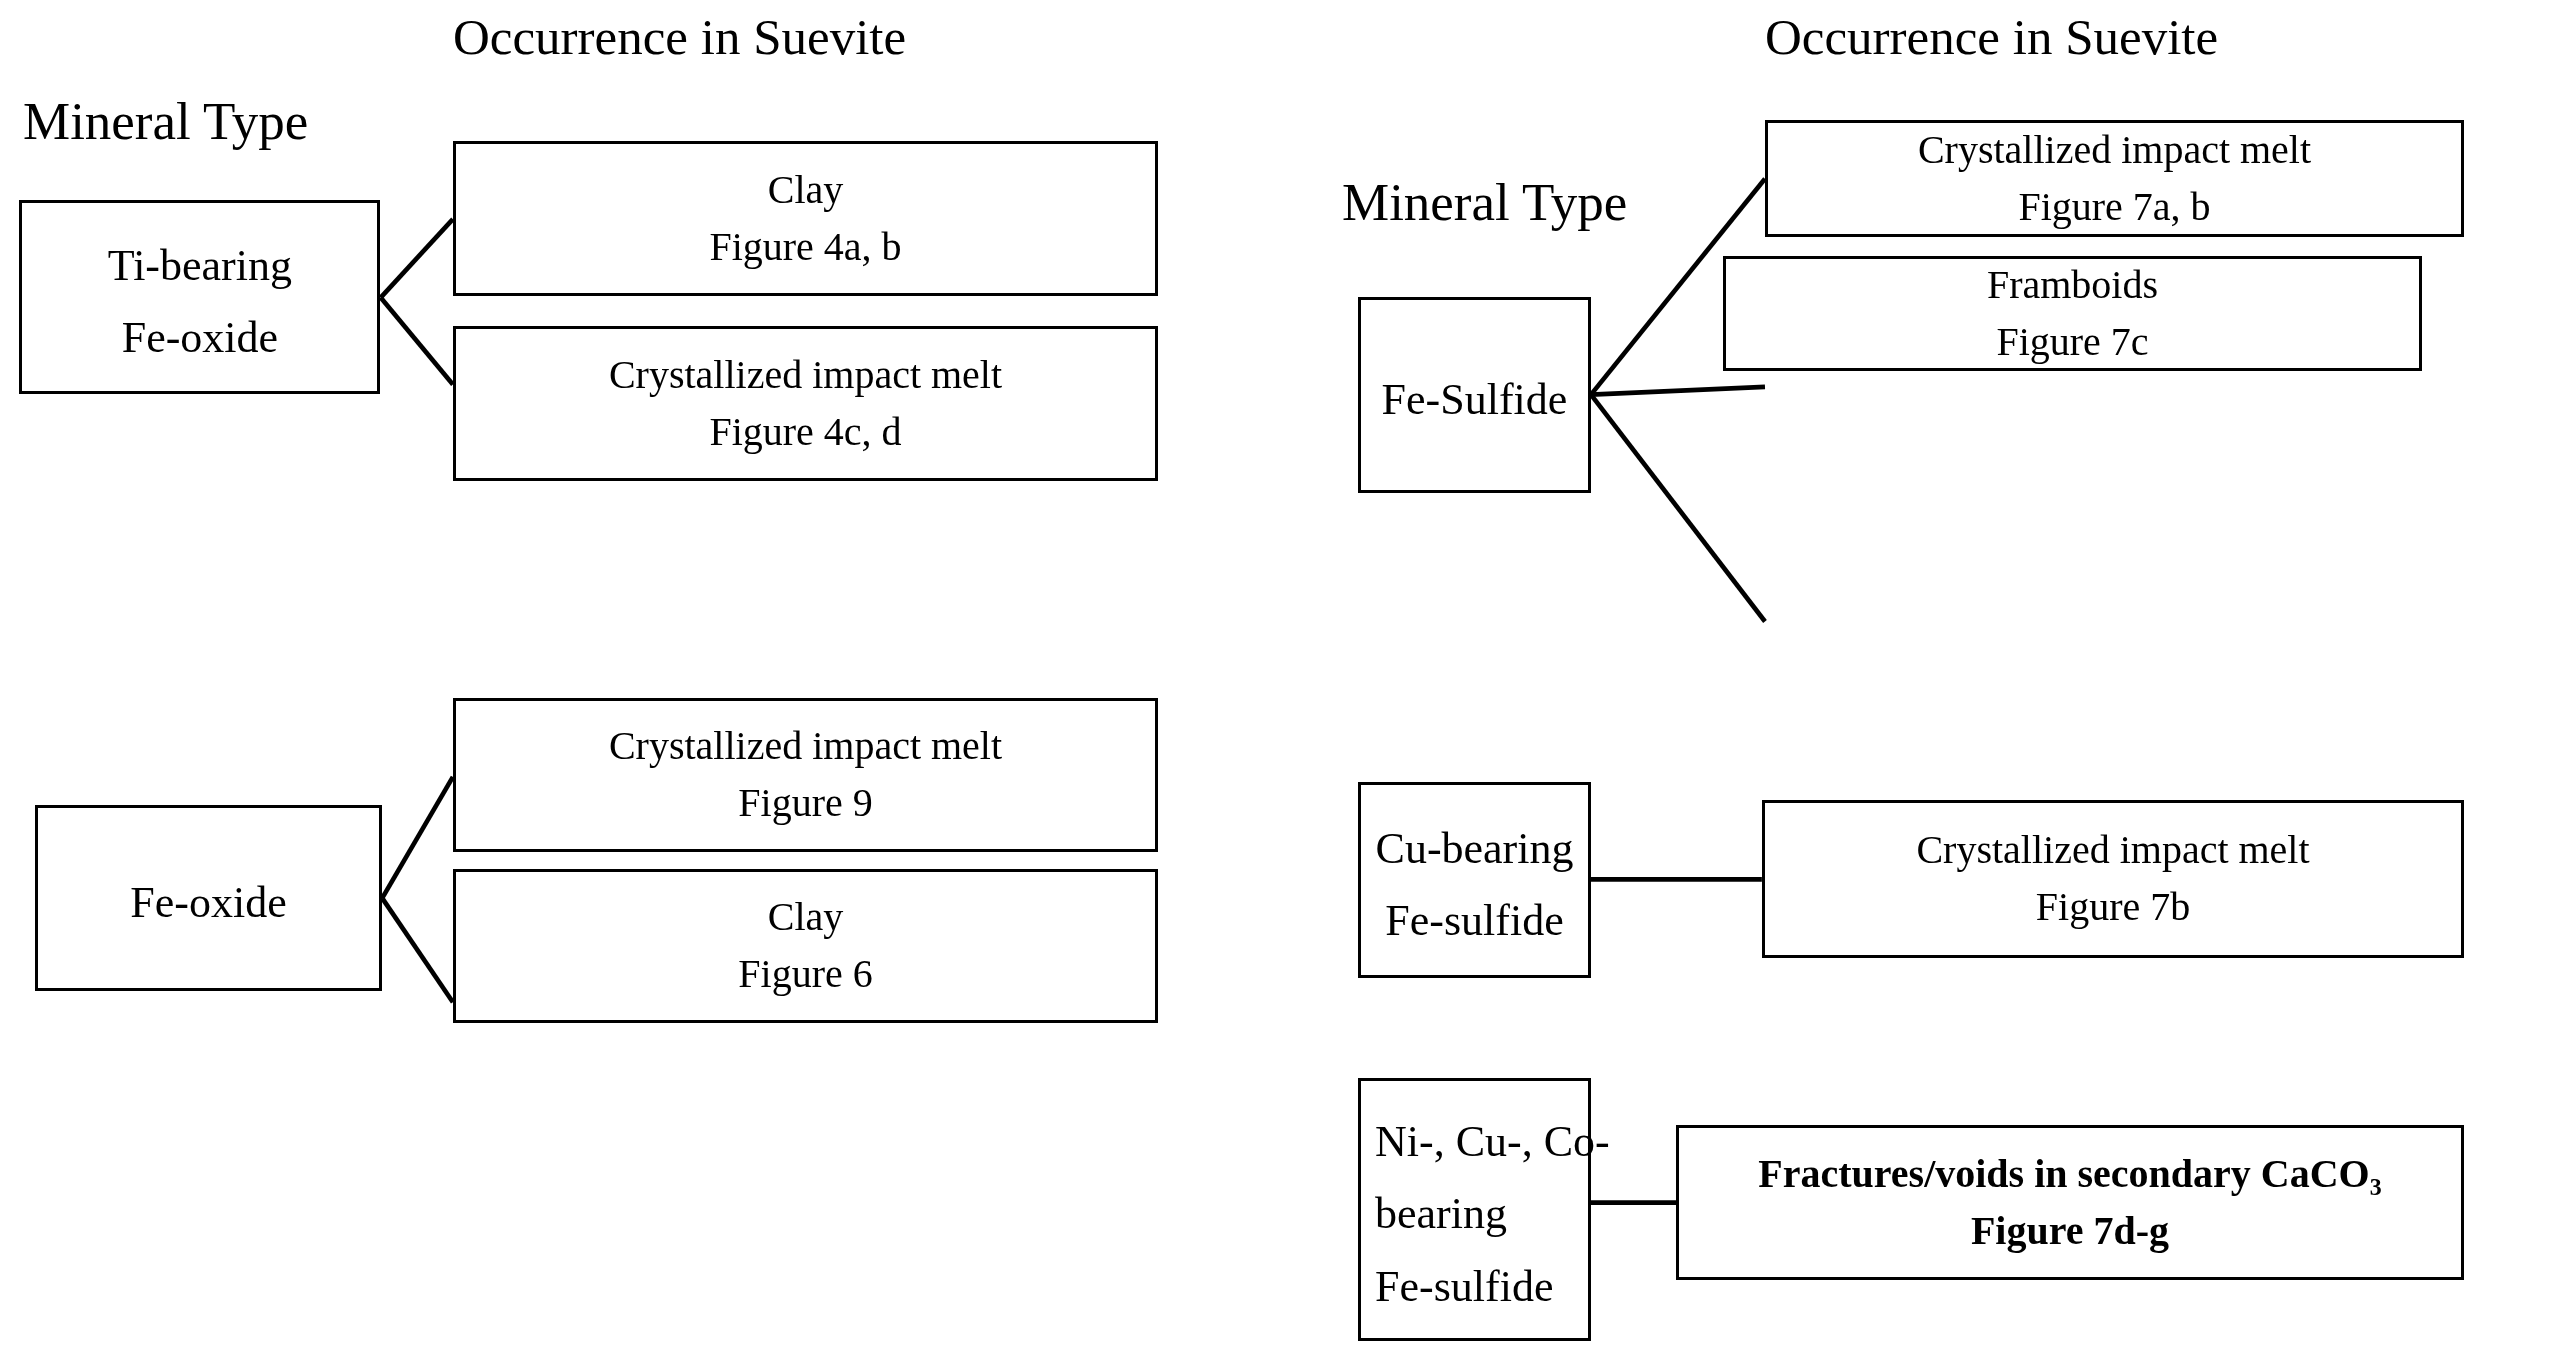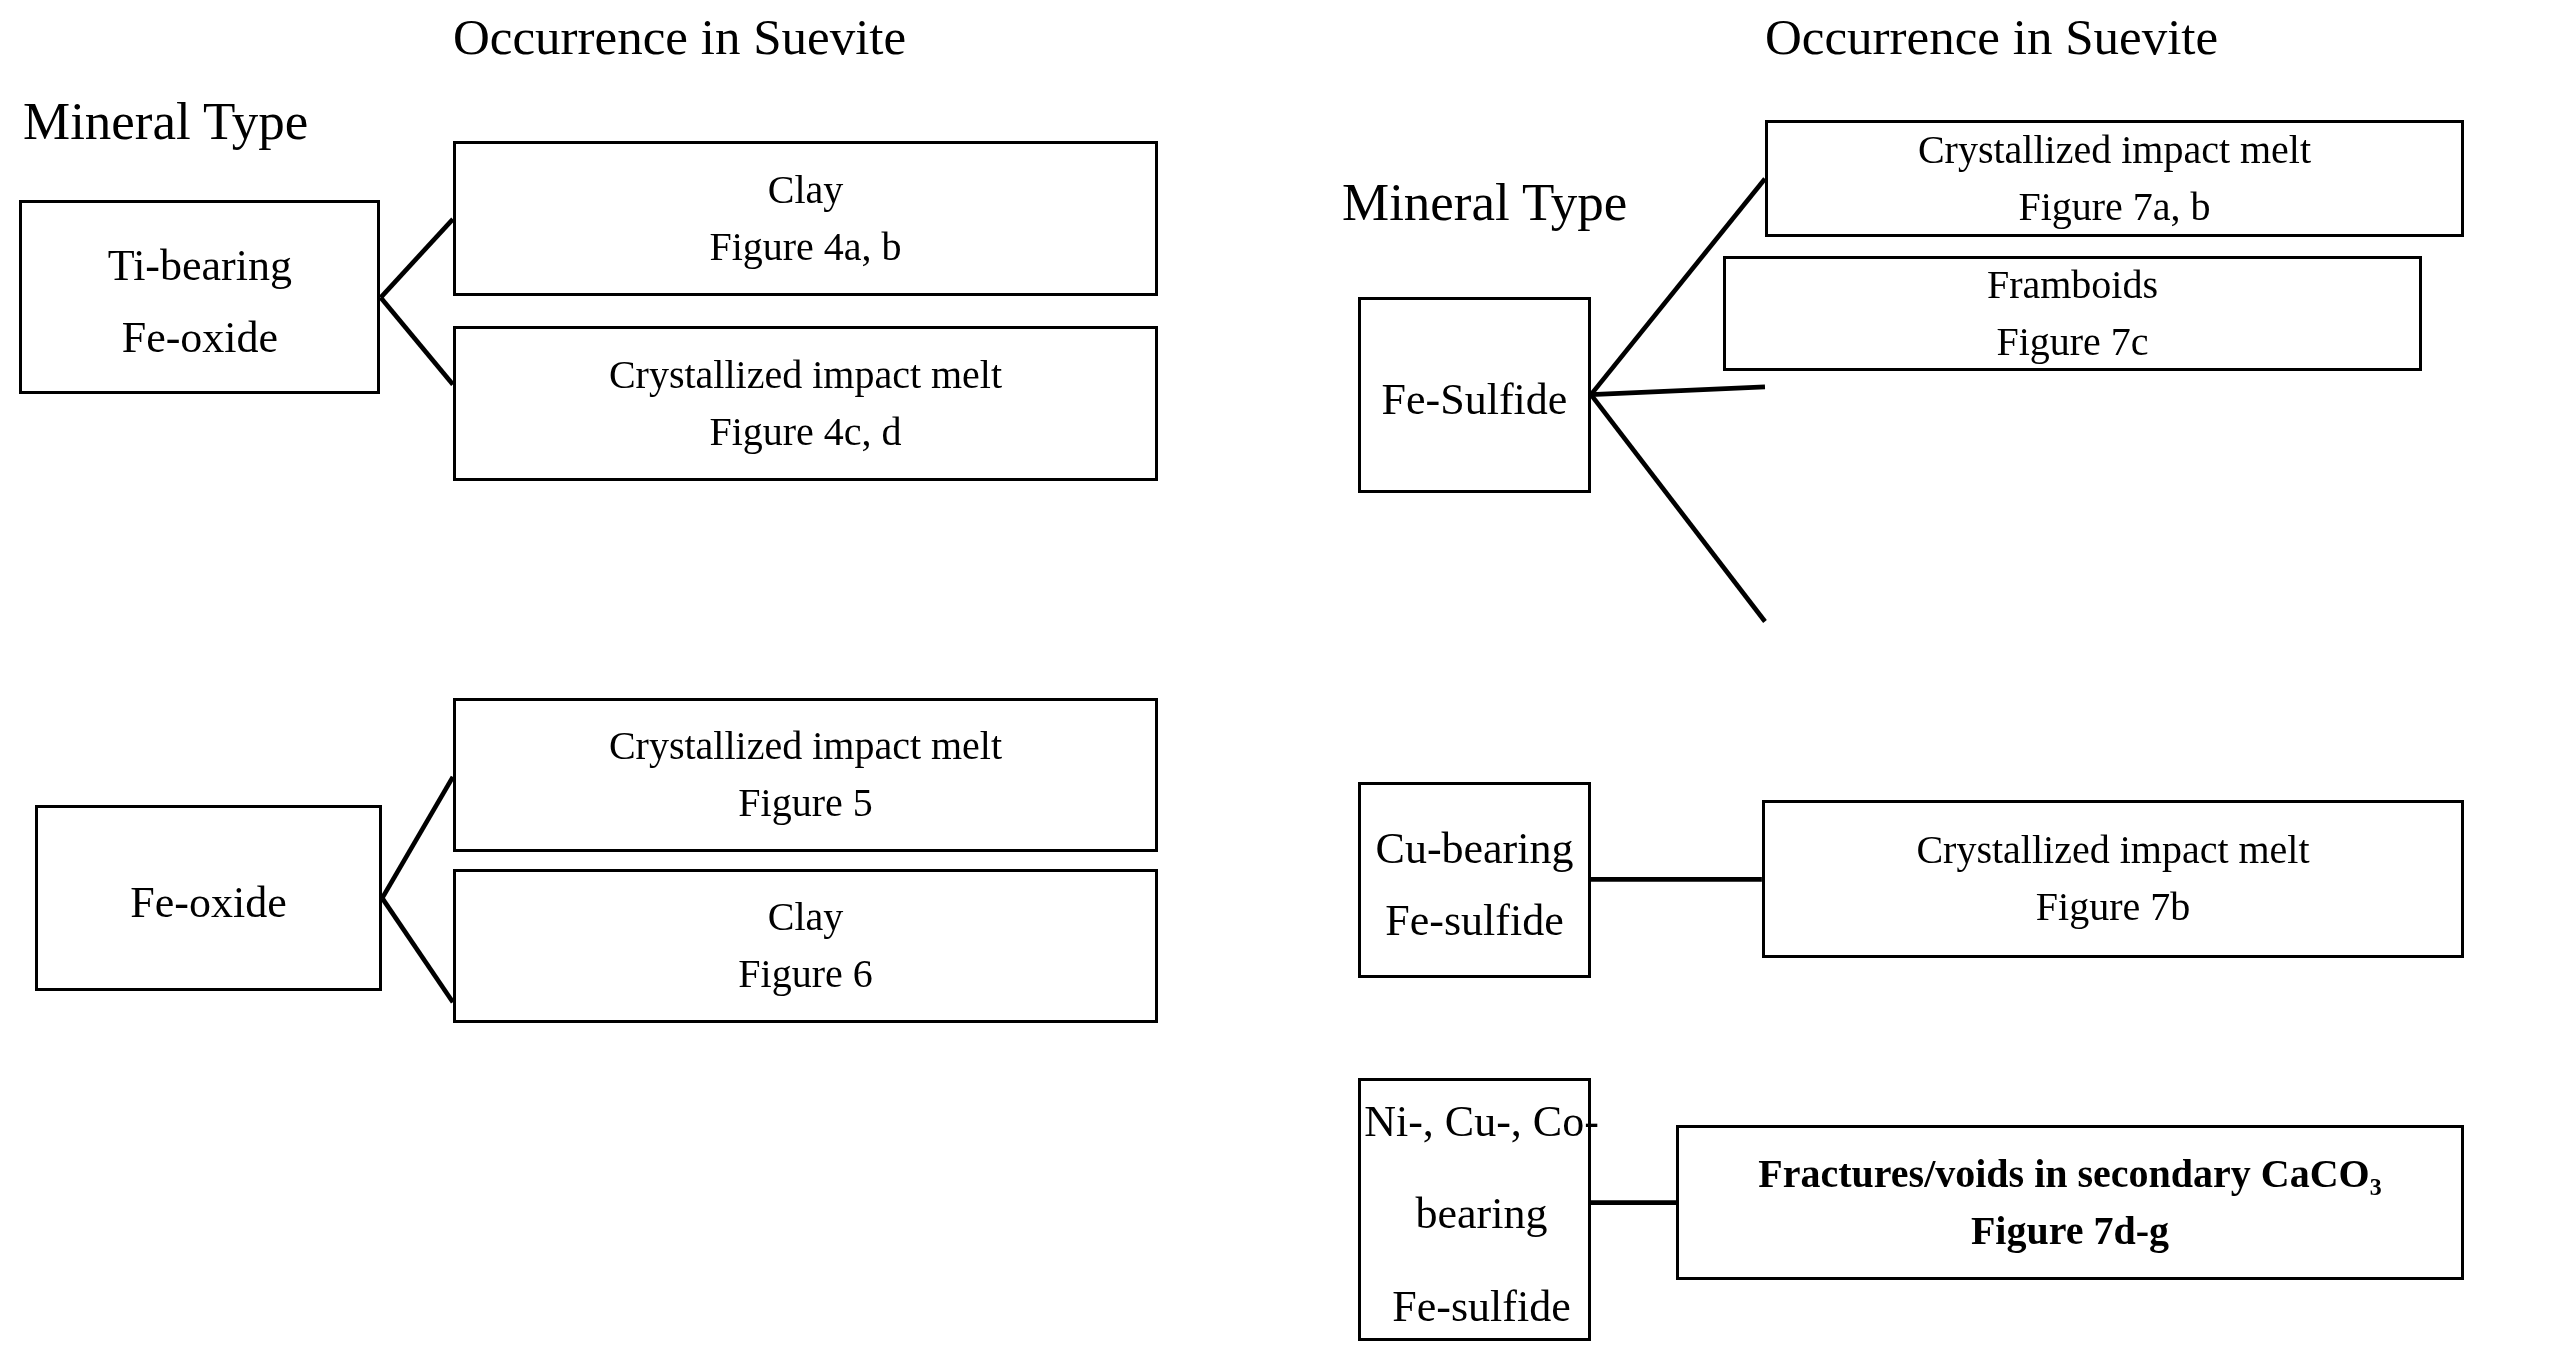--- a/index.html
+++ b/index.html
@@ -58,21 +58,21 @@
     <span class="ln">Crystallized impact melt</span>
     <span class="ln">Figure 4c, d</span>
   </div>
 
   <div class="bx mineral" style="left:35px;top:805px;width:347px;height:186px;">
     <span class="ln">Fe-oxide</span>
   </div>
 
   <div class="bx" style="left:453px;top:698px;width:705px;height:154px;">
     <span class="ln">Crystallized impact melt</span>
-    <span class="ln">Figure 5</span>
+    <span class="ln">Figure 9</span>
   </div>
 
   <div class="bx" style="left:453px;top:869px;width:705px;height:154px;">
     <span class="ln">Clay</span>
     <span class="ln">Figure 6</span>
   </div>
 
   <div class="hdr" style="left:1765px;top:12.4px;width:699px;">Occurrence in Suevite</div>
 
   <div class="mtl" style="left:1342px;top:176px;">Mineral Type</div>
@@ -95,21 +95,21 @@
   <div class="bx mineral" style="left:1358px;top:782px;width:233px;height:196px;">
     <span class="ln">Cu-bearing</span>
     <span class="ln">Fe-sulfide</span>
   </div>
 
   <div class="bx" style="left:1762px;top:800px;width:702px;height:158px;">
     <span class="ln">Crystallized impact melt</span>
     <span class="ln">Figure 7b</span>
   </div>
 
-  <div class="bx mineral" style="left:1358px;top:1078px;width:233px;height:263px;align-items:center;padding-left:14px;gap:20px;">
+  <div class="bx mineral" style="left:1358px;top:1078px;width:233px;height:263px;align-items:flex-start;padding-left:14px;">
     <span class="ln">Ni-, Cu-, Co-</span>
     <span class="ln">bearing</span>
     <span class="ln">Fe-sulfide</span>
   </div>
 
   <div class="bx" style="left:1676px;top:1125px;width:788px;height:155px;font-weight:bold;">
     <span class="ln">Fractures/voids in secondary CaCO₃</span>
     <span class="ln">Figure 7d-g</span>
   </div>
 

